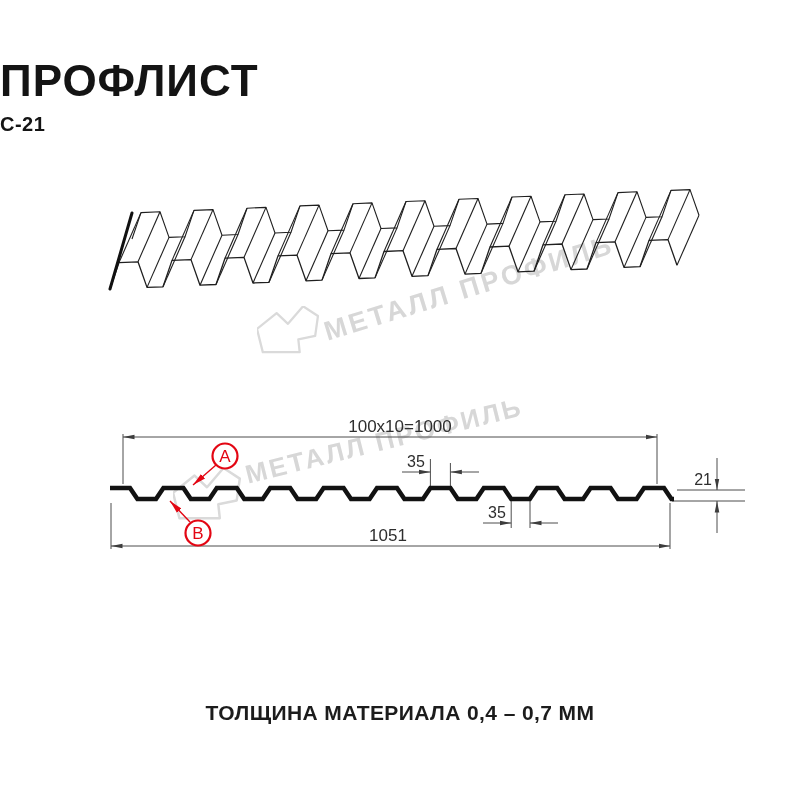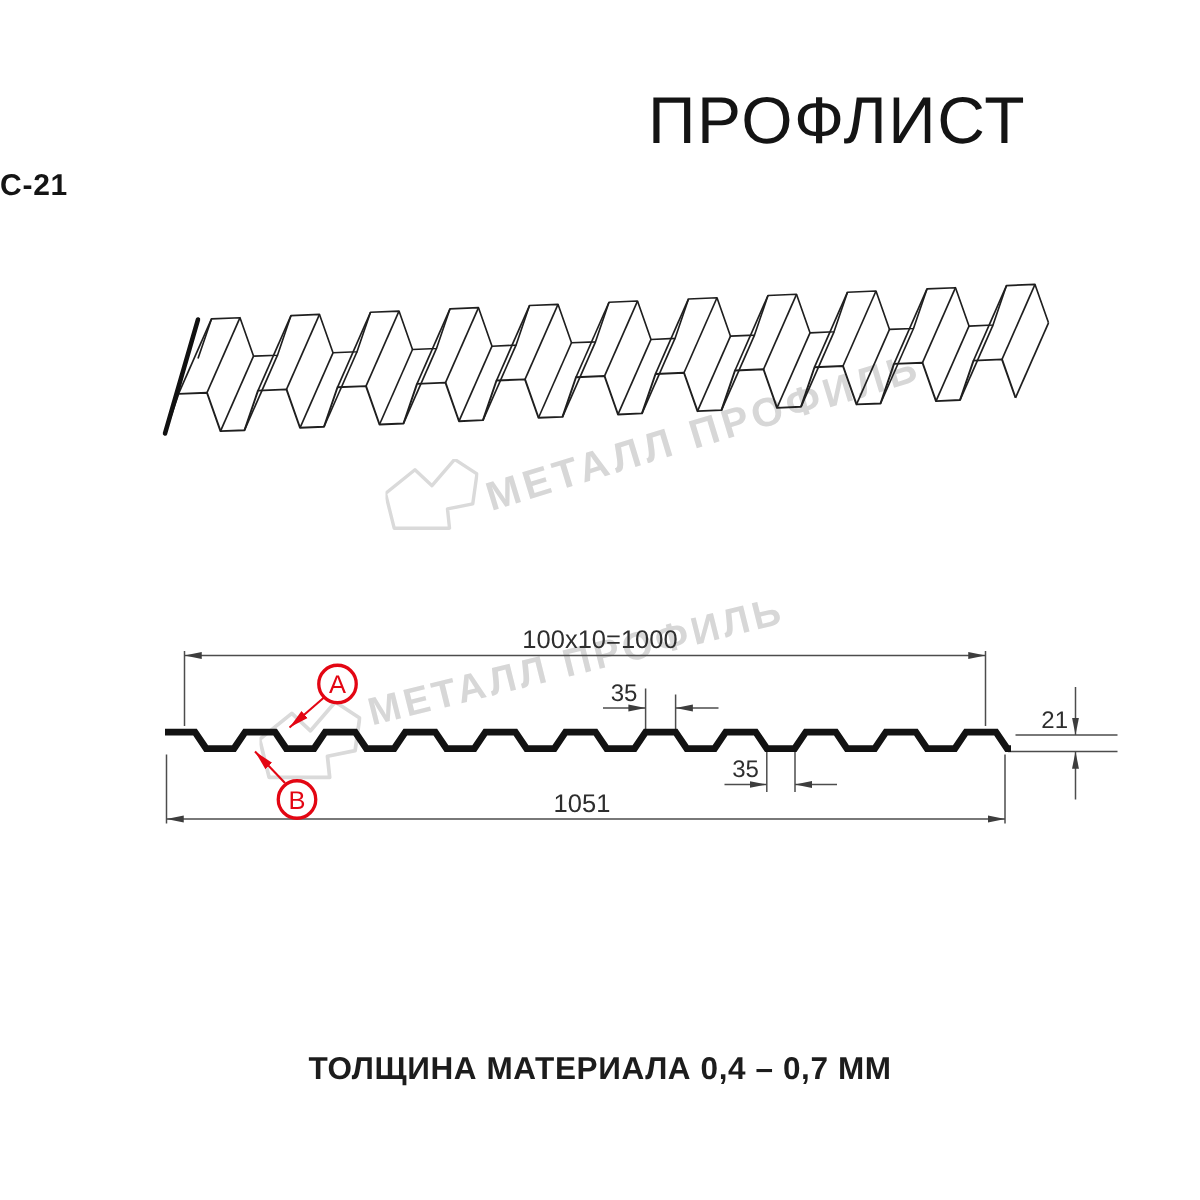--- a/index.html
+++ b/index.html
@@ -1,19 +1,19 @@
 <!DOCTYPE html>
 <html><head>
 <meta charset="utf-8">
 <style>
   html,body{margin:0;padding:0;}
   body{width:800px;height:800px;background:#ffffff;position:relative;overflow:hidden;
        font-family:"Liberation Sans","DejaVu Sans",sans-serif;}
   .abs{position:absolute;}
-  .title{top:56px;left:0;width:684px;text-align:right;font-size:44px;font-weight:400;
+  .title{top:56px;left:0;width:684px;text-align:left;font-size:44px;font-weight:700;
          letter-spacing:1px;color:#141414;}
   .subtitle{top:113px;left:0;width:800px;text-align:left;font-size:20px;font-weight:700;
             letter-spacing:0.5px;color:#141414;}
   .footer-note{top:701px;left:0;width:800px;text-align:center;font-size:21px;font-weight:600;
                letter-spacing:0.4px;color:#1c1c1c;}
   .wm-text{color:#d7d7d7;font-weight:700;white-space:nowrap;}
   #wm1-text{top:317px;left:325px;font-size:27px;letter-spacing:3px;
             transform:rotate(-17deg);transform-origin:0 50%;}
   #wm2-text{top:460px;left:246px;font-size:26px;letter-spacing:2.5px;
             transform:rotate(-14deg);transform-origin:0 50%;}

